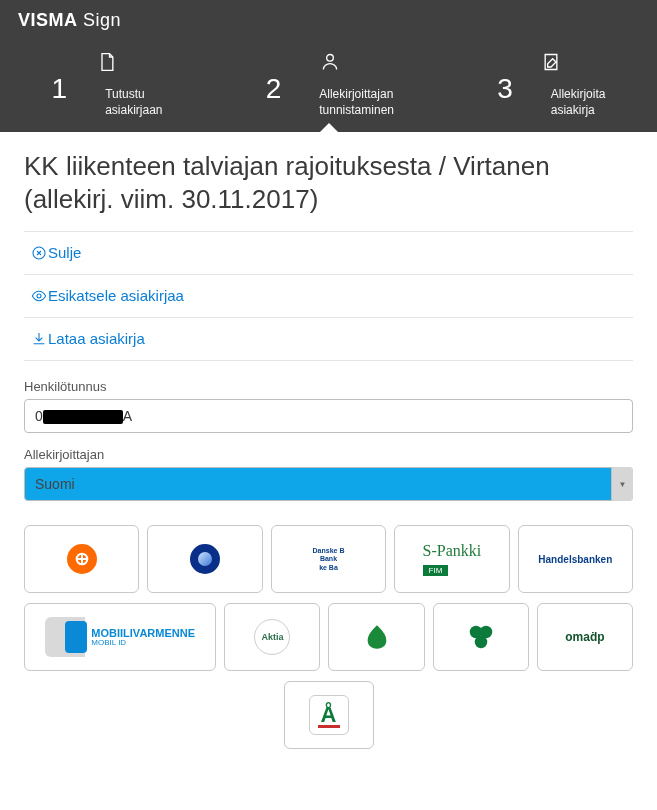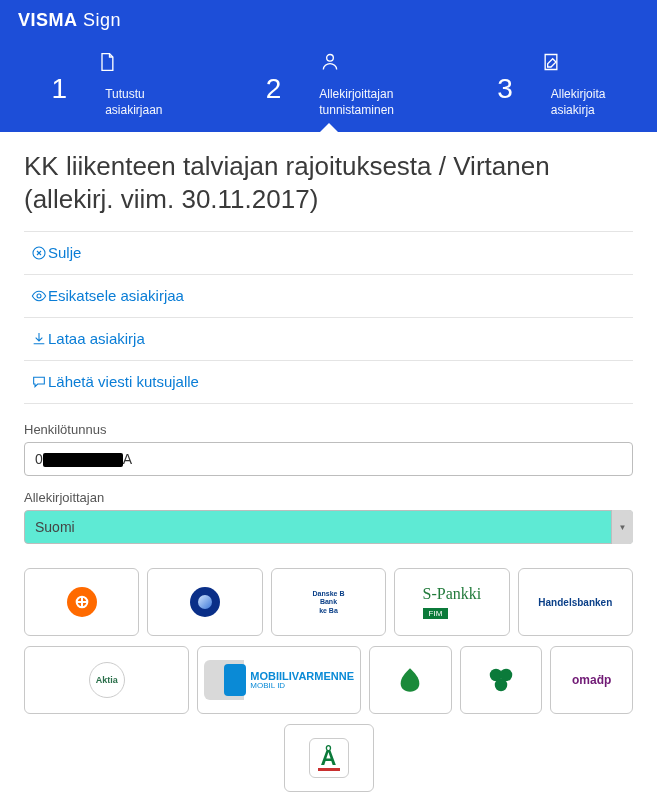--- a/index.html
+++ b/index.html
@@ -1,17 +1,17 @@
 <!DOCTYPE html>
 <html><head>
   <meta charset="utf-8">
   <style>
     * { box-sizing: border-box; margin: 0; padding: 0; }
     body { font-family: Arial, Helvetica, sans-serif; font-size: 14px; color: #333; width: 657px; background: #fff; }
-    .header { background: #1d4ed8; color: #fff; }
+    .header { background: #404040; color: #fff; }
     .topbar { display: flex; justify-content: space-between; align-items: center; padding: 10px 18px 4px; }
     .brand { font-size: 18px; font-weight: 300; letter-spacing: .5px; }
     .brand b { font-weight: 600; }
     .tagline { font-size: 14px; }
     .steps { display: flex; justify-content: space-around; padding: 16px 0 14px; position: relative; }
     .step { display: flex; flex-direction: column; align-items: center; gap: 2px; }
     .step-icon { height: 22px; display:flex; align-items:center; justify-content:center; }
     .step-icon svg { width: 20px; height: 20px; fill: none; stroke: #fff; stroke-width: 1.6; }
     .step-row { display:flex; align-items: baseline; gap: 6px; }
     .step-num { font-size: 28px; font-weight: 300; line-height: 1; }
@@ -19,21 +19,21 @@
     .pointer { position: absolute; bottom: -1px; left: 50%; transform: translateX(-50%); width: 0; height: 0; border-left: 10px solid transparent; border-right: 10px solid transparent; border-bottom: 10px solid #fff; }
     .content { padding: 18px 24px 30px; }
     h1 { font-size: 26px; font-weight: 400; color: #3a3a3a; line-height: 1.25; margin-bottom: 16px; }
     .actions { border-top: 1px solid #e4e4e4; margin-bottom: 18px; }
     .action-item { display: flex; gap: 0; padding: 12px 6px; border-bottom: 1px solid #e4e4e4; color: #0a7dd6; font-size: 15px; cursor: pointer; }
     .action-item .ico { width: 18px; height: 18px; display:flex; align-items:center; justify-content:center; }
     .action-item .ico svg { width: 16px; height: 16px; fill: none; stroke: #0a7dd6; stroke-width: 1.6; }
     .label { font-size: 13px; color: #555; margin-bottom: 5px; }
     .input { width: 100%; padding: 8px 10px; border: 1px solid #bdbdbd; border-radius: 4px; font-size: 14px; margin-bottom: 14px; position: relative; }
     .select-wrap { position: relative; margin-bottom: 24px; }
-    .select { width: 100%; padding: 8px 10px; border: 1px solid #bdbdbd; border-radius: 4px; font-size: 14px; background: #5eead4; color: #444; appearance: none; }
+    .select { width: 100%; padding: 8px 10px; border: 1px solid #bdbdbd; border-radius: 4px; font-size: 14px; background: #0ea5e9; color: #444; appearance: none; }
     .select-arrow { position: absolute; right: 0; top: 0; width: 22px; height: 100%; background: #d6d6d6; border-radius: 0 4px 4px 0; display:flex; align-items:center; justify-content:center; font-size: 8px; color: #666; border-left: 1px solid #bdbdbd; }
     .providers { display: grid; grid-template-columns: repeat(5, 1fr); gap: 8px; margin-bottom: 10px; }
     .providers-row2 { display: grid; grid-template-columns: 2fr 1fr 1fr 1fr 1fr; gap: 8px; margin-bottom: 10px; }
     .providers-row3 { display: flex; justify-content: center; }
     .provider { border: 1px solid #c8c8c8; border-radius: 6px; height: 68px; display:flex; align-items:center; justify-content:center; padding: 6px; cursor: pointer; background:#fff; }
     .op-badge { width: 30px; height: 30px; border-radius: 50%; background: #ff6a00; display:flex; align-items:center; justify-content:center; color:#fff; font-weight:bold; font-size:14px; }
     .nordea-badge { width: 30px; height: 30px; border-radius: 50%; background: #0a2f88; display:flex; align-items:center; justify-content:center; }
     .nordea-badge::after { content:''; width:14px; height:14px; background: linear-gradient(135deg,#cfe4ff,#3d78d8); border-radius:50%; }
     .danske { font-size: 7px; color: #0a3f87; text-align:center; line-height:1.2; font-weight:600; }
     .spankki { text-align:left; }
@@ -41,21 +41,21 @@
     .spankki-bot { background:#0b7a3a; color:#fff; font-size:8px; padding:1px 6px; display:inline-block; }
     .handels { color:#0a3f88; font-size:10px; font-weight:bold; }
     .mobiili { display:flex; align-items:center; gap:6px; }
     .mobiili-icon { width:40px; height:40px; position:relative; }
     .mobiili-icon .bg { position:absolute; width:100%; height:100%; background:#d9d9d9; border-radius:6px 0 0 6px; }
     .mobiili-icon .fg { position:absolute; right:-2px; top:4px; width:22px; height:32px; background:#0a8ad6; border-radius:4px; }
     .mobiili-text { color:#0a8ad6; font-weight:bold; font-size:11px; line-height:1.1; }
     .mobiili-text .sub { font-size:8px; font-weight:normal; }
     .aktia-badge { width:36px; height:36px; border-radius:50%; border:1px solid #ccc; display:flex; align-items:center; justify-content:center; font-size:9px; font-weight:bold; color:#2a6f4a; }
     .leaf { width:28px; height:28px; }
-    .omad { color:#701a75; font-size:12px; font-weight:bold; }
+    .omad { color:#14532d; font-size:12px; font-weight:bold; }
     .ala-badge { width:40px; height:40px; border:1px solid #ccc; border-radius:6px; display:flex; align-items:center; justify-content:center; font-size:22px; font-weight:bold; color:#0b7a3a; position:relative; }
     .ala-badge::after { content:''; position:absolute; bottom:6px; width:22px; height:3px; background:#c93030; }
     .redact { display:inline-block; width:80px; height:14px; background:#000; vertical-align:middle; border-radius:2px; }
   </style>
 </head>
 <body>
 
 <div class="header">
   <div class="topbar">
     <div class="brand">
@@ -136,28 +136,20 @@
       <span>Esikatsele asiakirjaa</span>
     </div>
     <div class="action-item">
       <span class="ico">
         <svg viewBox="0 0 24 24">
             <path d="M12 3v12M7 10l5 5 5-5M4 19h16"></path>
           </svg>
       </span>
       <span>Lataa asiakirja</span>
     </div>
-    <div class="action-item">
-      <span class="ico">
-        <svg viewBox="0 0 24 24">
-            <path d="M4 5h16v10H10l-4 4v-4H4z"></path>
-          </svg>
-      </span>
-      <span>Lähetä viesti kutsujalle</span>
-    </div>
   </div>
 
   <div class="label">Henkilötunnus</div>
   <div class="input">
     <span>0</span><span class="redact"></span><span>A</span>
   </div>
 
   <div class="label">Allekirjoittajan</div>
   <div class="select-wrap">
     <div class="select">Suomi</div>
@@ -188,36 +180,36 @@
         <div class="spankki-top">S-Pankki</div>
         <div class="spankki-bot">FIM</div>
       </div>
     </div>
     <div class="provider">
       <div class="handels">Handelsbanken</div>
     </div>
   </div>
 
   <div class="providers-row2">
-    <div class="provider">
-      <div class="aktia-badge">Aktia</div>
-    </div>
     <div class="provider">
       <div class="mobiili">
         <div class="mobiili-icon">
             <div class="bg"></div>
             <div class="fg"></div>
           </div>
         <div class="mobiili-text">
           <div>MOBIILIVARMENNE</div>
           <div class="sub">MOBIL ID</div>
         </div>
       </div>
     </div>
     <div class="provider">
+      <div class="aktia-badge">Aktia</div>
+    </div>
+    <div class="provider">
       <svg class="leaf" viewBox="0 0 24 24" fill="#1a8a3a">
           <path d="M12 2C8 6 4 10 4 15c0 4 3 7 8 7s8-3 8-7c0-5-4-9-8-13z"></path>
         </svg>
     </div>
     <div class="provider">
       <svg width="30" height="30" viewBox="0 0 24 24" fill="#0b7a3a">
           <circle cx="8" cy="8" r="5"></circle>
           <circle cx="16" cy="8" r="5"></circle>
           <circle cx="12" cy="16" r="5"></circle>
         </svg>

